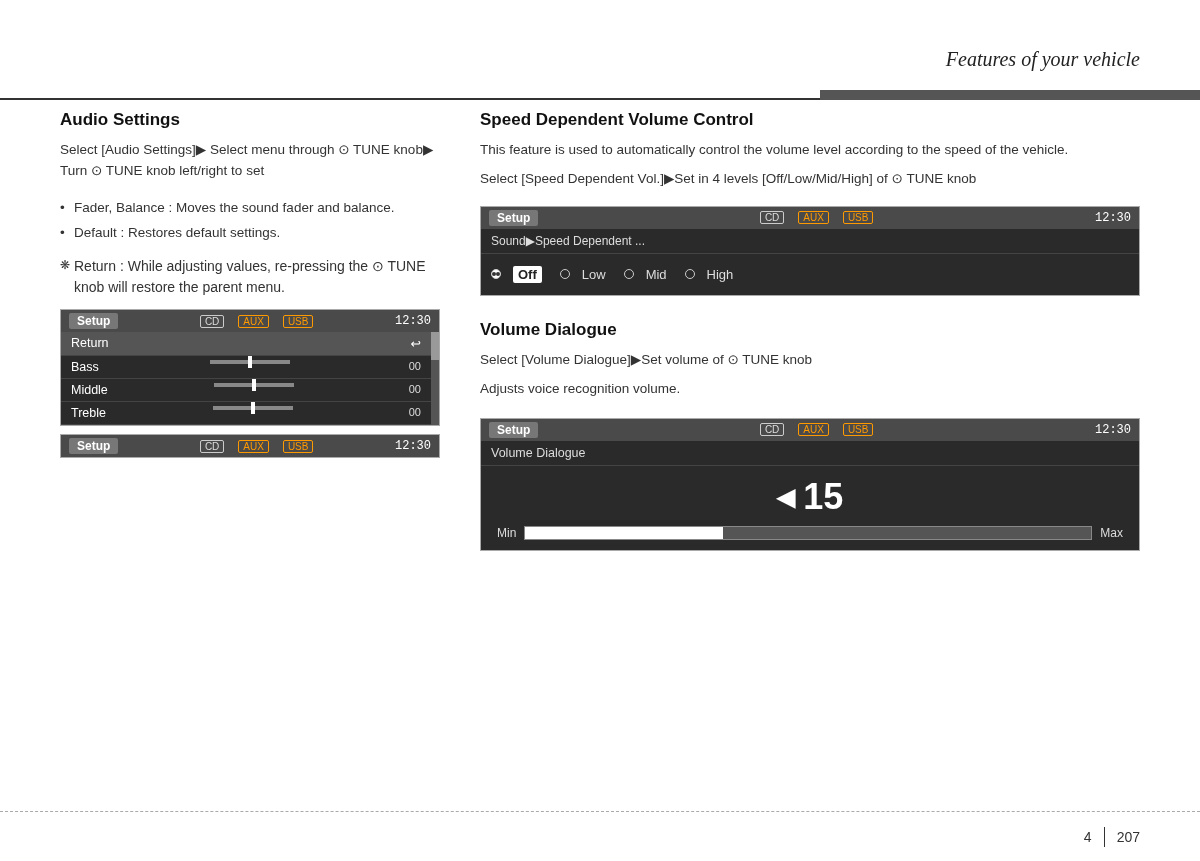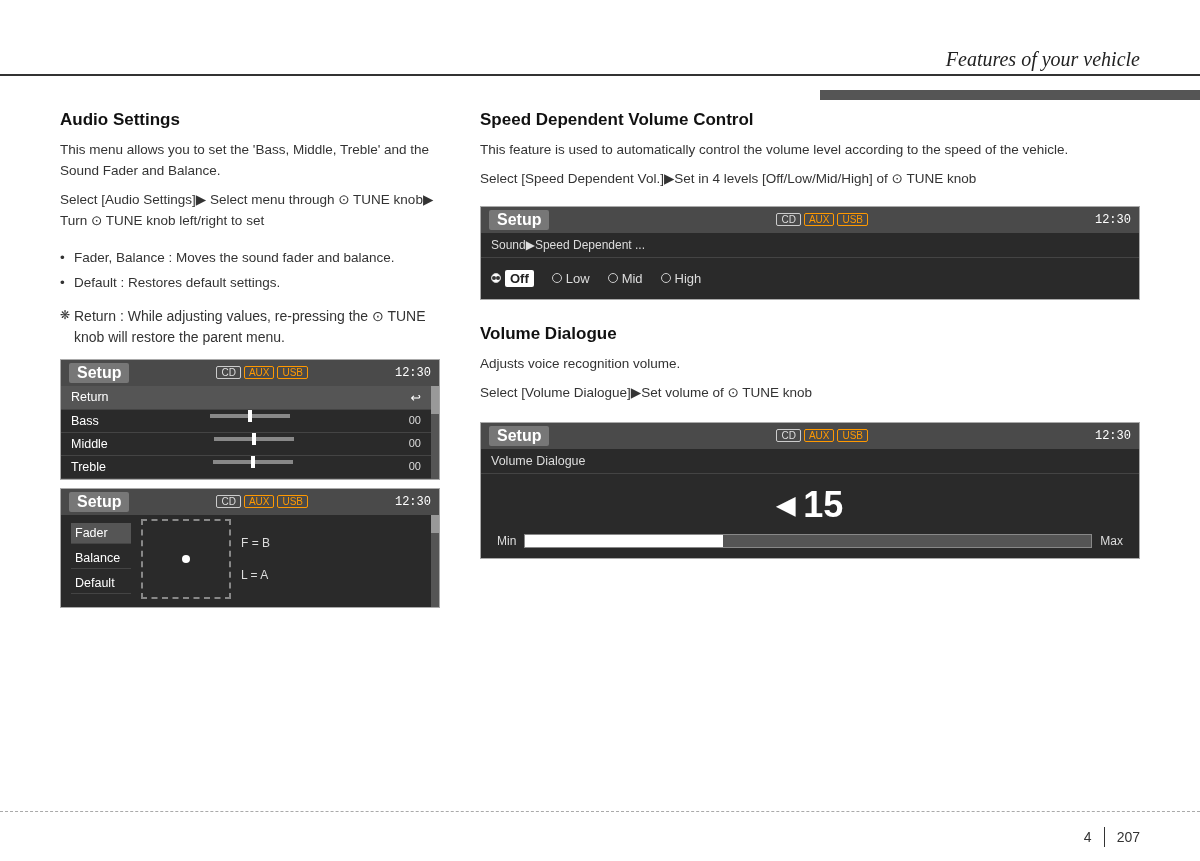--- a/index.html
+++ b/index.html
@@ -13,21 +13,21 @@
       position: relative;
       overflow: hidden;
     }
 
     
     .header-bar {
       position: absolute;
       top: 0;
       left: 0;
       right: 0;
-      height: 76px;
+      height: 100px;
       border-bottom: 2px solid #333;
     }
     .header-title {
       position: absolute;
       top: 48px;
       right: 60px;
       font-size: 20px;
       font-style: italic;
       color: #222;
       font-family: Georgia, serif;
@@ -124,30 +124,30 @@
     }
 
     .screen-header {
       background: #4a4a4a;
       padding: 3px 8px;
       display: flex;
       align-items: center;
       justify-content: space-between;
     }
     .screen-header-title {
-      font-size: 16px;
+      font-size: 12px;
       font-weight: bold;
       color: #fff;
       background: #777;
       padding: 1px 8px;
       border-radius: 2px;
     }
     .screen-badges {
       display: flex;
-      gap: 3px;
+      gap: 14px;
       align-items: center;
     }
     .badge {
       font-size: 10px;
       border: 1px solid #ccc;
       padding: 0 4px;
       border-radius: 2px;
       color: #ddd;
     }
     .badge.cd { color: #ddd; }
@@ -267,21 +267,21 @@
       padding: 12px 10px;
       display: flex;
       gap: 18px;
       align-items: center;
       font-size: 13px;
       color: #ddd;
     }
     .radio-option {
       display: flex;
       align-items: center;
-      gap: 4px;
+      gap: 12px;
     }
     .radio-dot {
       width: 10px;
       height: 10px;
       border-radius: 50%;
       border: 1.5px solid #ccc;
       display: flex;
       align-items: center;
       justify-content: center;
     }
@@ -381,21 +381,20 @@
 <div class="header-bar">
   <div class="header-accent"></div>
   <div class="header-title">Features of your vehicle</div>
 </div>
 
 <div class="content">
 
   <div class="left-col">
 
     <div class="section-title">Audio Settings</div>
-    <p class="section-body">This menu allows you to set the 'Bass, Middle, Treble' and the Sound Fader and Balance.</p>
     <p class="section-body">Select [Audio Settings]▶ Select menu through ⊙ TUNE knob▶ Turn ⊙ TUNE knob left/right to set</p>
 
     <ul class="bullet-list">
       <li>Fader, Balance : Moves the sound fader and balance.</li>
       <li>Default : Restores default settings.</li>
     </ul>
 
     <div class="note-line">Return : While adjusting values, re-pressing the ⊙ TUNE knob will restore the parent menu.</div>
 
     <div class="screen-mockup">
@@ -449,41 +448,20 @@
     <div class="screen-mockup fader-screen">
       <div class="screen-header">
         <div class="screen-header-title">Setup</div>
         <div class="screen-badges">
           <span class="badge cd">CD</span>
           <span class="badge aux">AUX</span>
           <span class="badge usb">USB</span>
         </div>
         <div class="screen-time">12:30</div>
       </div>
-      <div class="screen-content">
-        <div class="screen-main">
-          <div class="fader-grid-container">
-            <div class="fader-grid-row">
-              <div class="fader-label-col">
-                <div class="screen-row highlight" style="padding: 3px 4px; margin-bottom: 4px;">Fader</div>
-                <div class="screen-row" style="padding: 3px 4px; margin-bottom: 4px;">Balance</div>
-                <div class="screen-row" style="padding: 3px 4px;">Default</div>
-              </div>
-              <div class="dotted-box">
-                <div class="dot-marker"></div>
-              </div>
-              <div class="fader-eq-col">
-                <span>F = B</span>
-                <span>L = A</span>
-              </div>
-            </div>
-          </div>
-        </div>
-        <div class="scroll-bar" style="background: linear-gradient(to bottom, #999 20%, #555 20%);"></div>
-      </div>
     </div>
 
   </div>
 
   <div class="right-col">
 
     <div class="section-title">Speed Dependent Volume Control</div>
     <p class="section-body">This feature is used to automatically control the volume level according to the speed of the vehicle.</p>
     <p class="section-body">Select [Speed Dependent Vol.]▶Set in 4 levels [Off/Low/Mid/High] of ⊙ TUNE knob</p>
 
@@ -514,22 +492,22 @@
           <span class="radio-label">Mid</span>
         </div>
         <div class="radio-option">
           <div class="radio-dot"></div>
           <span class="radio-label">High</span>
         </div>
       </div>
     </div>
 
     <div class="section-title vd-screen">Volume Dialogue</div>
+    <p class="section-body">Select [Volume Dialogue]▶Set volume of ⊙ TUNE knob</p>
     <p class="section-body">Adjusts voice recognition volume.</p>
-    <p class="section-body">Select [Volume Dialogue]▶Set volume of ⊙ TUNE knob</p>
 
     <div class="screen-mockup" style="margin-top: 10px;">
       <div class="screen-header">
         <div class="screen-header-title">Setup</div>
         <div class="screen-badges">
           <span class="badge cd">CD</span>
           <span class="badge aux">AUX</span>
           <span class="badge usb">USB</span>
         </div>
         <div class="screen-time">12:30</div>

